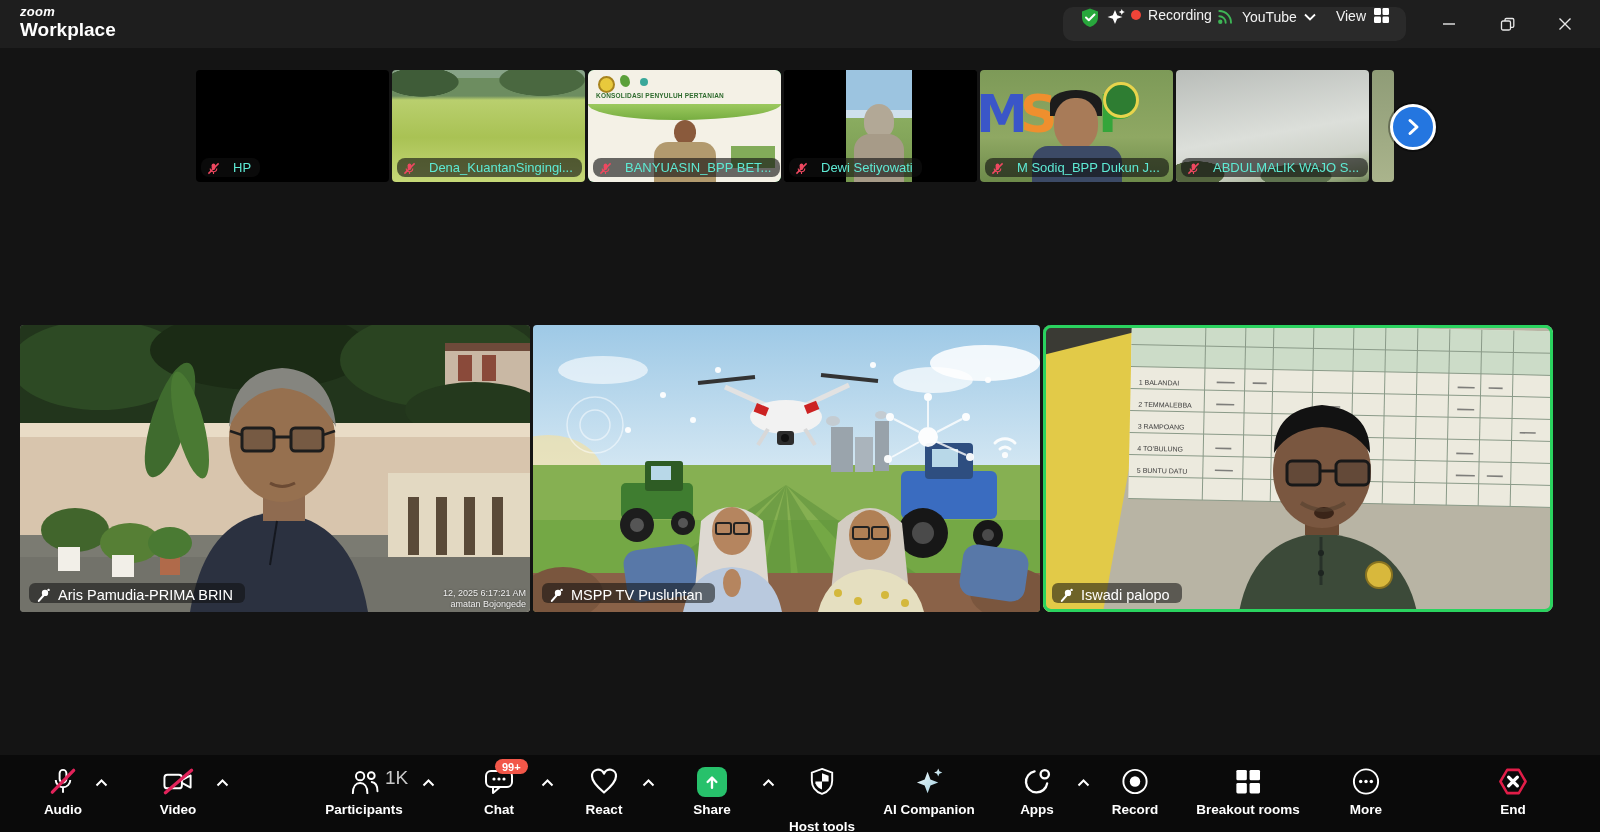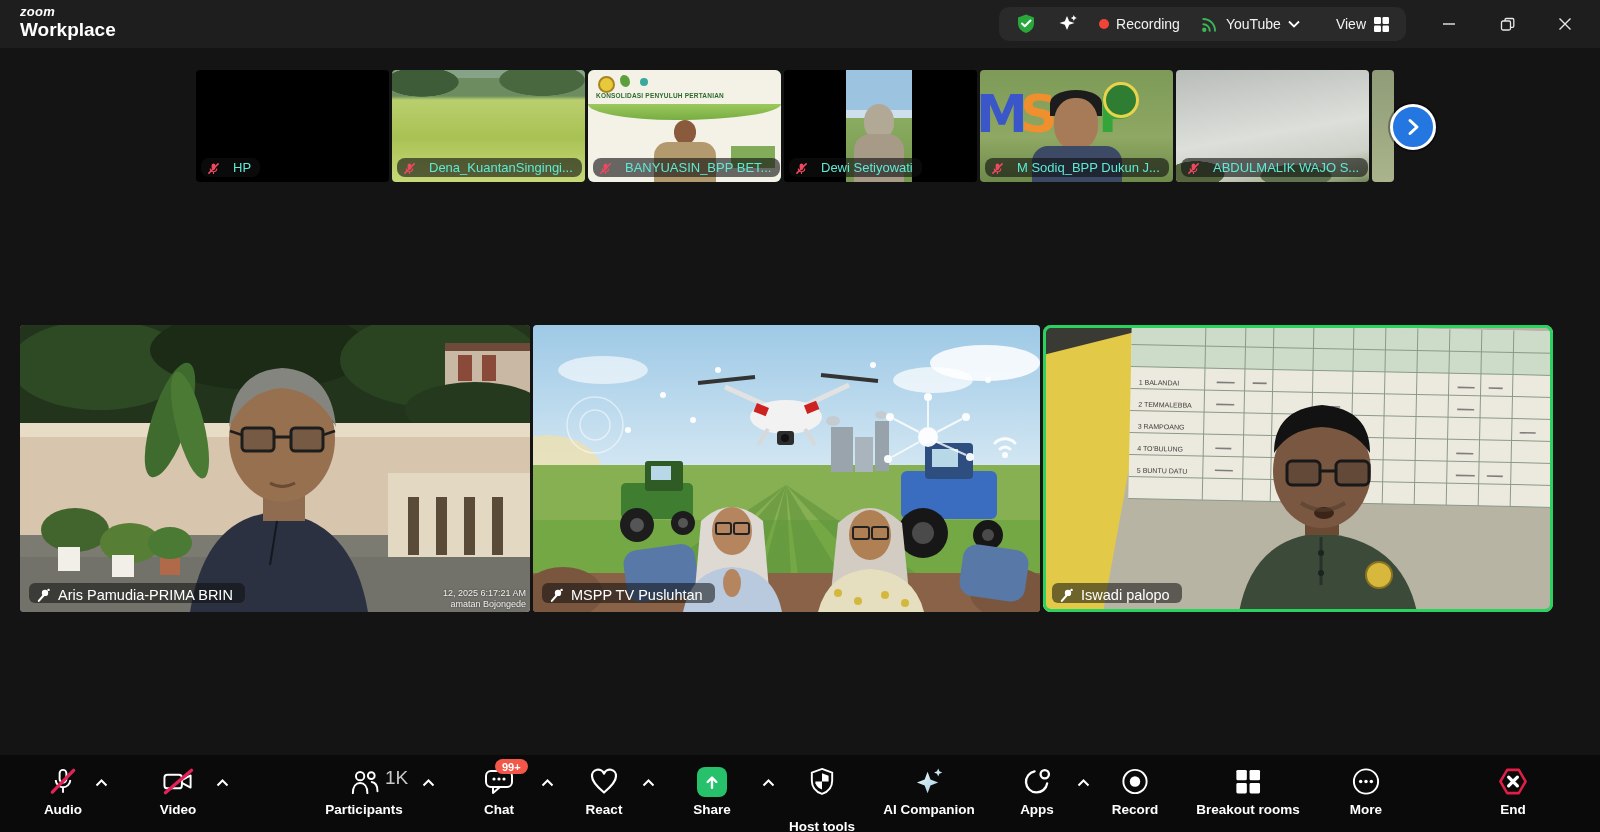--- a/index.html
+++ b/index.html
@@ -4,21 +4,21 @@
 <style>
   html,body{margin:0;padding:0;background:#101010;}
   #screen{position:relative;width:1600px;height:832px;background:#141414;overflow:hidden;
           font-family:"Liberation Sans",sans-serif;color:#fff;-webkit-font-smoothing:antialiased;}
   
   #topbar{position:absolute;top:0;left:0;width:1600px;height:48px;background:#1e1e1e;}
   .brand{position:absolute;left:20px;top:5px;line-height:1;}
   .brand .b1{font-size:13px;font-weight:700;letter-spacing:.3px;font-style:italic;}
   .brand .b2{font-size:19px;font-weight:700;margin-top:2px;}
   .tb-pill{position:absolute;right:194px;top:7px;height:34px;background:#2a2a2a;border-radius:10px;
-           display:flex;align-items:center;gap:20px;padding:0 16px;}
+           display:flex;align-items:flex-start;gap:4px;padding:0 16px;}
   .pill-item{display:flex;align-items:center;gap:7px;font-size:14px;color:#f2f2f2;}
   .rec-dot{width:10px;height:10px;border-radius:50%;background:#f04438;}
   .winctl{position:absolute;right:6px;top:0;height:48px;display:flex;align-items:center;}
   .winbtn{width:58px;height:48px;display:flex;align-items:center;justify-content:center;}
   
   #filmstrip{position:absolute;top:70px;left:196px;height:112px;display:flex;gap:3px;}
   .fs-tile{position:relative;width:193px;height:112px;border-radius:4px;overflow:hidden;background:#000;flex:none;}
   .fs-tile.sel{outline:2.5px solid #2fc05a;outline-offset:-2.5px;border-radius:6px;}
   .fs-label{position:absolute;left:5px;bottom:5px;display:flex;align-items:flex-end;gap:13px;
             background:rgba(16,16,16,.62);border-radius:8px;padding:2px 9px 2px 6px;

